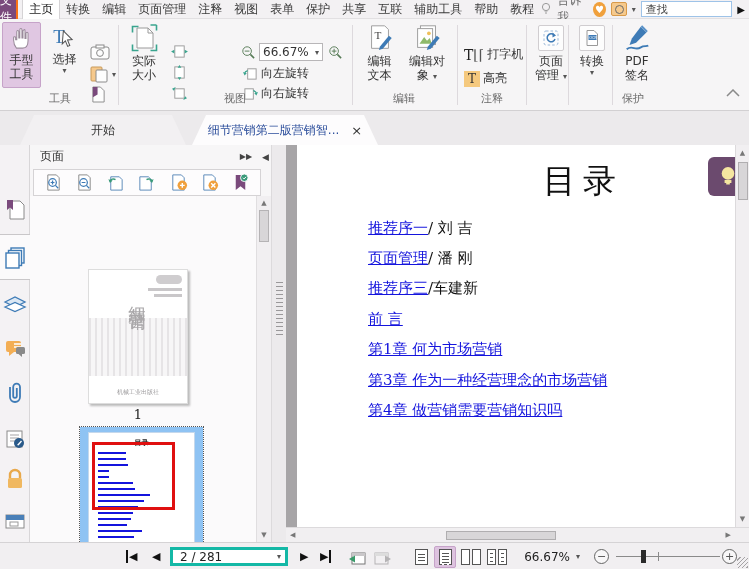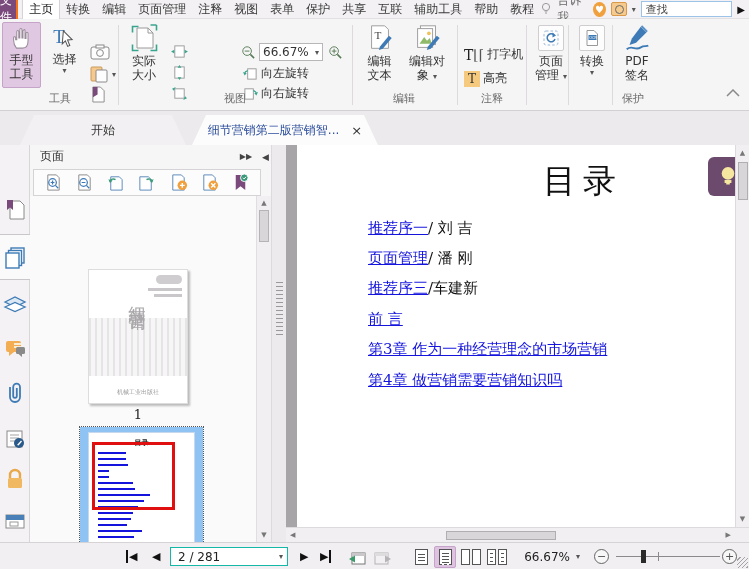--- a/index.html
+++ b/index.html
@@ -94,21 +94,21 @@
   .vthumb{position:absolute;left:2px;top:17px;width:10px;height:38px;background:#d8d6d8;border:1px solid #b0aeb0;}
   .hscroll{position:absolute;left:0;top:382px;width:463px;height:15px;background:#f1eff1;border-top:1px solid #dcdadc;display:flex;align-items:center;}
   .hthumb{position:absolute;left:160px;top:3px;width:110px;height:9px;background:#d8d6d8;border:1px solid #b0aeb0;}
 
   
   .statusbar{position:absolute;left:0;top:542px;width:749px;height:27px;background:#f1eff1;border-top:1px solid #d5d3d5;}
   .sb{position:absolute;top:0;height:27px;display:flex;align-items:center;color:#222;}
   .tri{font-size:11px;color:#111;}
   .bar-l{border-left:2px solid #111;padding-left:1px;}
   .bar-r{border-right:2px solid #111;padding-right:1px;}
-  .page-combo{width:118px;height:19px;background:#fff;border:1px solid #14b8a6;display:flex;align-items:center;font-size:12px;padding-left:7px;}
+  .page-combo{width:118px;height:19px;background:#fff;border:3px solid #14b8a6;display:flex;align-items:center;font-size:12px;padding-left:7px;}
   .page-combo .caret{margin-left:auto;margin-right:4px;}
   .lay{width:13px;height:16px;border:1px solid #555;position:relative;background:#fff;}
   .lay i{position:absolute;left:2px;right:2px;height:1px;background:#555;}
   .lay-wrap{width:22px;height:22px;display:flex;align-items:center;justify-content:center;border-radius:2px;}
   .lay-wrap.active{background:#ddc3df;border:1px solid #c6a3c9;}
   .zoomtxt{font-size:12px;color:#222;}
   .circle-btn{width:15px;height:15px;border:1px solid #666;border-radius:50%;color:#555;font-size:11px;line-height:13px;text-align:center;background:#f8f7f8;}
   .slider-track{position:absolute;left:616px;top:13px;width:104px;height:1px;background:#8a8a8a;}
   .slider-tick{position:absolute;left:658px;top:9px;width:1px;height:9px;background:#8a8a8a;}
   .slider-thumb{position:absolute;left:641px;top:7px;width:5px;height:13px;background:#2a2a2a;}
@@ -541,20 +541,24 @@
           </div>
         <div class="tocrow">
             <a>推荐序三</a>
             <span class="rest"> /车建新</span>
           </div>
         <div class="tocrow">
             <a>前 言</a>
             <span class="rest"></span>
           </div>
         <div class="tocrow">
+            <a>第1章 何为市场营销</a>
+            <span class="rest"></span>
+          </div>
+        <div class="tocrow">
             <a>第3章 作为一种经营理念的市场营销</a>
             <span class="rest"></span>
           </div>
         <div class="tocrow">
             <a>第4章 做营销需要营销知识吗</a>
             <span class="rest"></span>
           </div>
       </div>
       <div class="bulb-widget">
         <svg viewBox="0 0 20 26" width="18" height="24">

